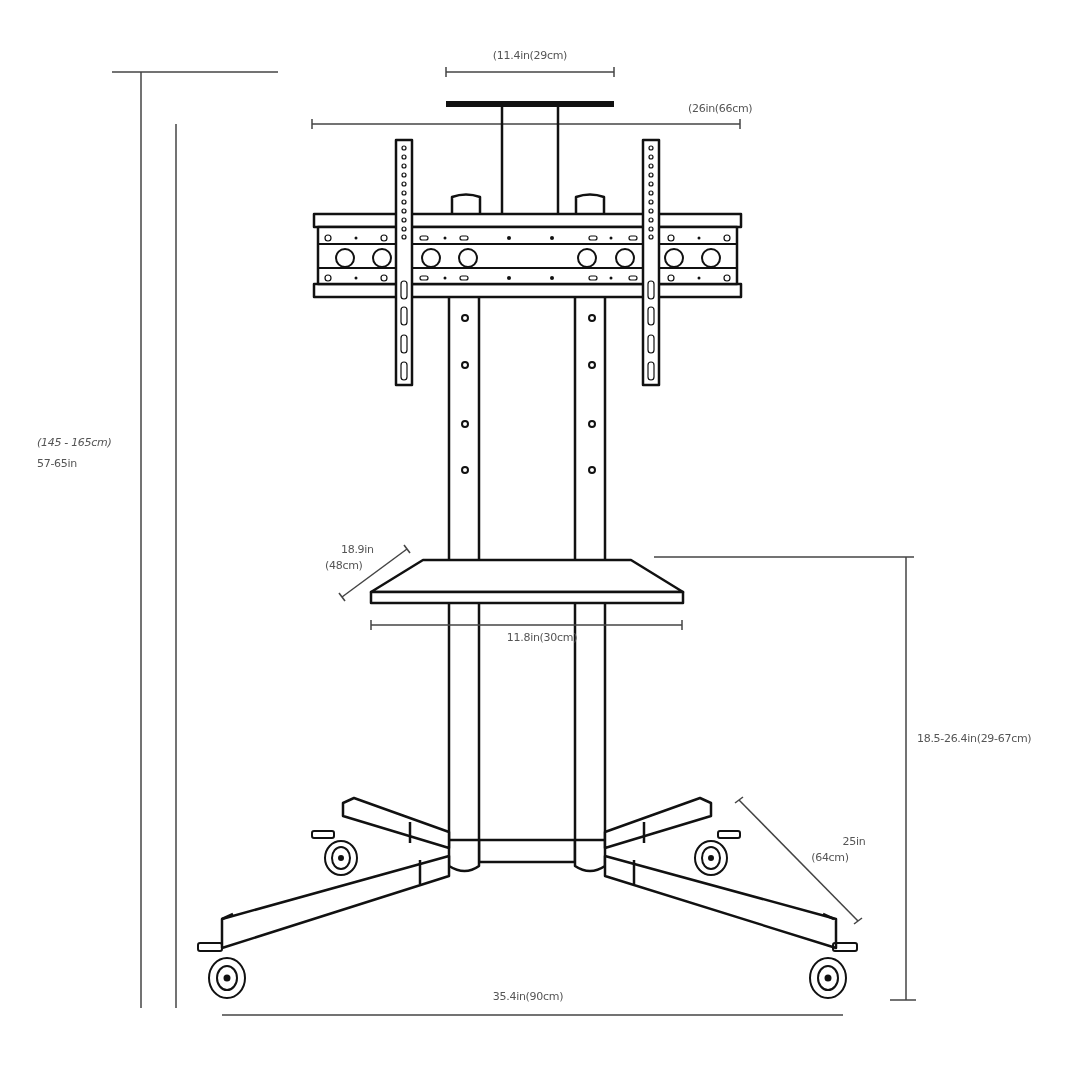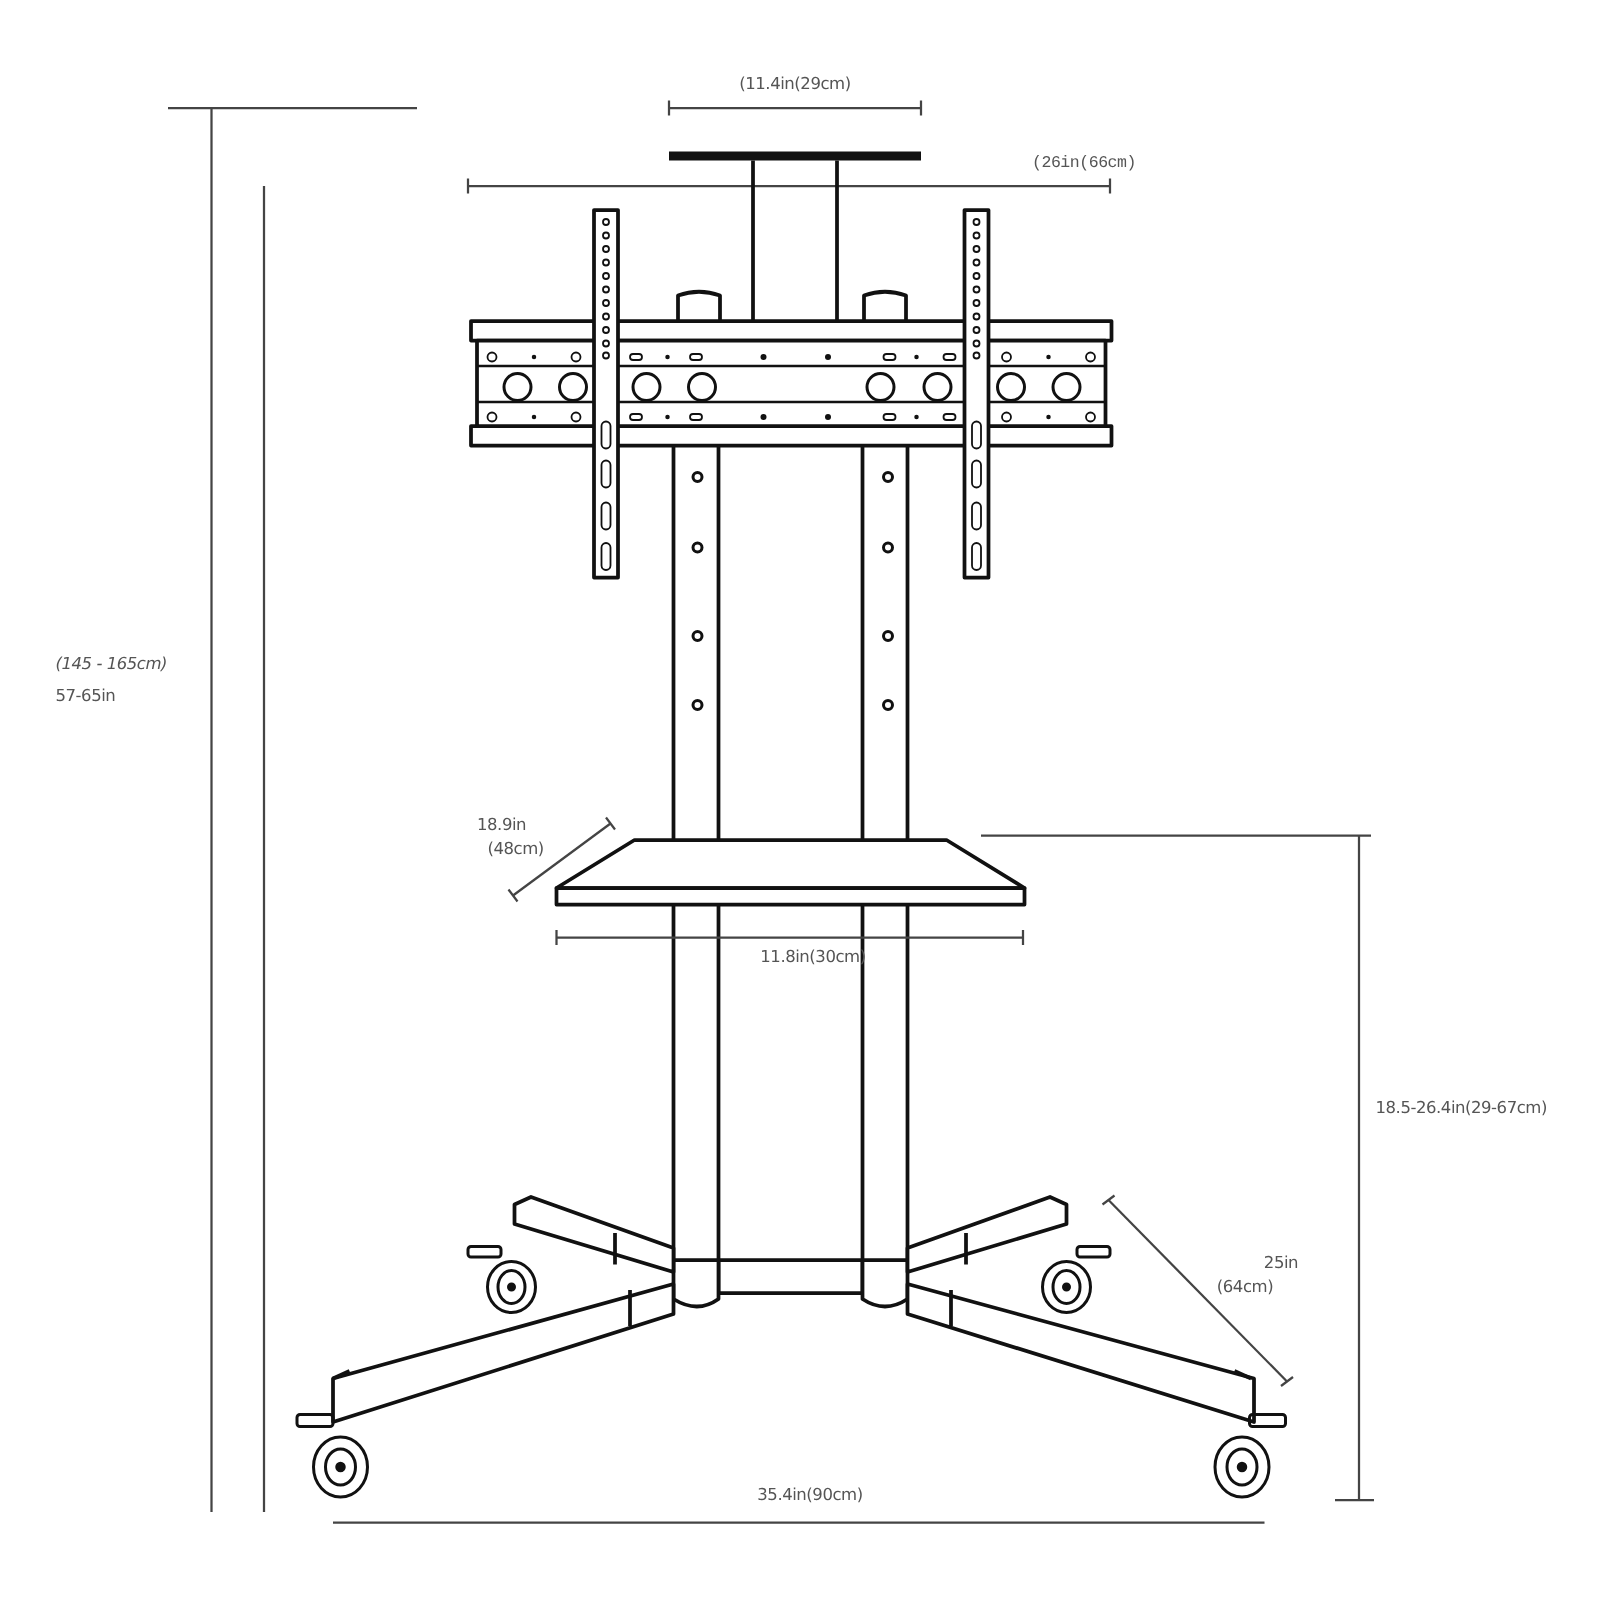--- a/index.html
+++ b/index.html
@@ -211,23 +211,23 @@
         <rect x="833" y="943" width="24" height="8" rx="2"></rect>
         <ellipse cx="828" cy="978" rx="18" ry="20" fill="#fff"></ellipse>
         <ellipse cx="828" cy="978" rx="10" ry="12"></ellipse>
         <circle cx="828" cy="978" r="2.5" fill="#111"></circle>
       </g>
     </g>
   </svg>
 
   
   <div class="lbl c" style="left:470px;top:49px;width:120px;">(11.4in(29cm)</div>
-  <div class="lbl" style="left:688px;top:102px;font-family:Liberation Mono, monospace;">(26in(66cm)</div>
+  <div class="lbl" style="left:688px;top:102px;">(26in(66cm)</div>
   <div class="lbl" style="left:37px;top:457px;">57-65in</div>
   <div class="lbl" style="left:37px;top:436px;font-style:italic;">(145 - 165cm)</div>
-  <div class="lbl" style="left:318px;top:543px;">18.9in</div>
+  <div class="lbl" style="left:341px;top:543px;">18.9in</div>
   <div class="lbl" style="left:325px;top:559px;text-align:center;">(48cm)</div>
   <div class="lbl c" style="left:482px;top:631px;width:120px;">11.8in(30cm)</div>
   <div class="lbl" style="left:917px;top:732px;">18.5-26.4in(29-67cm)</div>
   <div class="lbl c" style="left:824px;top:835px;width:60px;">25in</div>
   <div class="lbl c" style="left:800px;top:851px;width:60px;">(64cm)</div>
-  <div class="lbl c" style="left:480px;top:990px;width:120px;">35.4in(90cm)</div>
+  <div class="lbl c" style="left:468px;top:990px;width:120px;">35.4in(90cm)</div>
 </div>
 
 </body></html>

